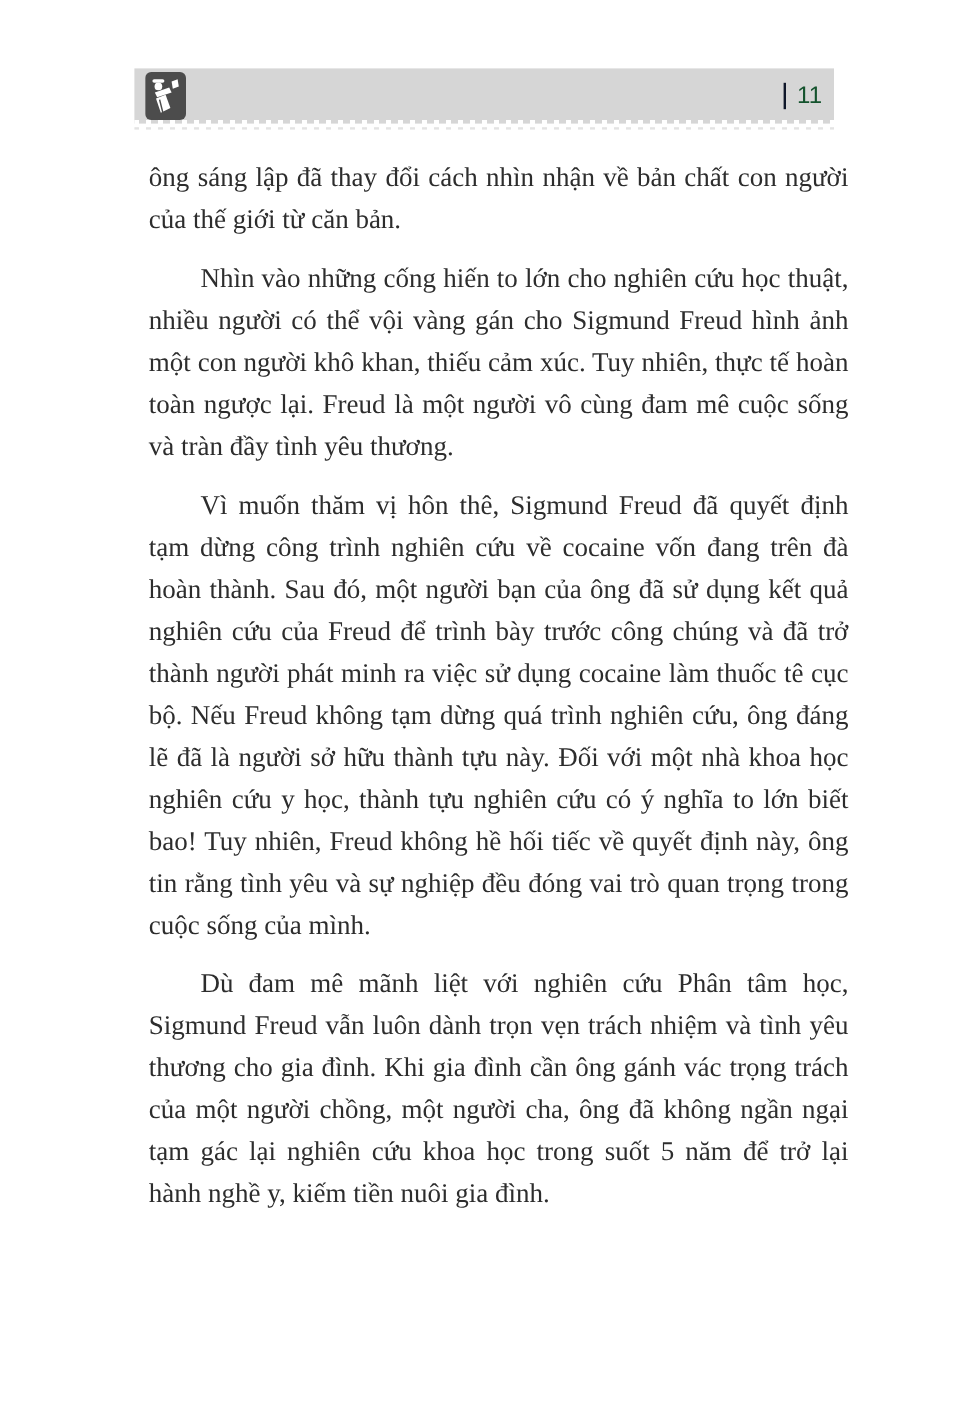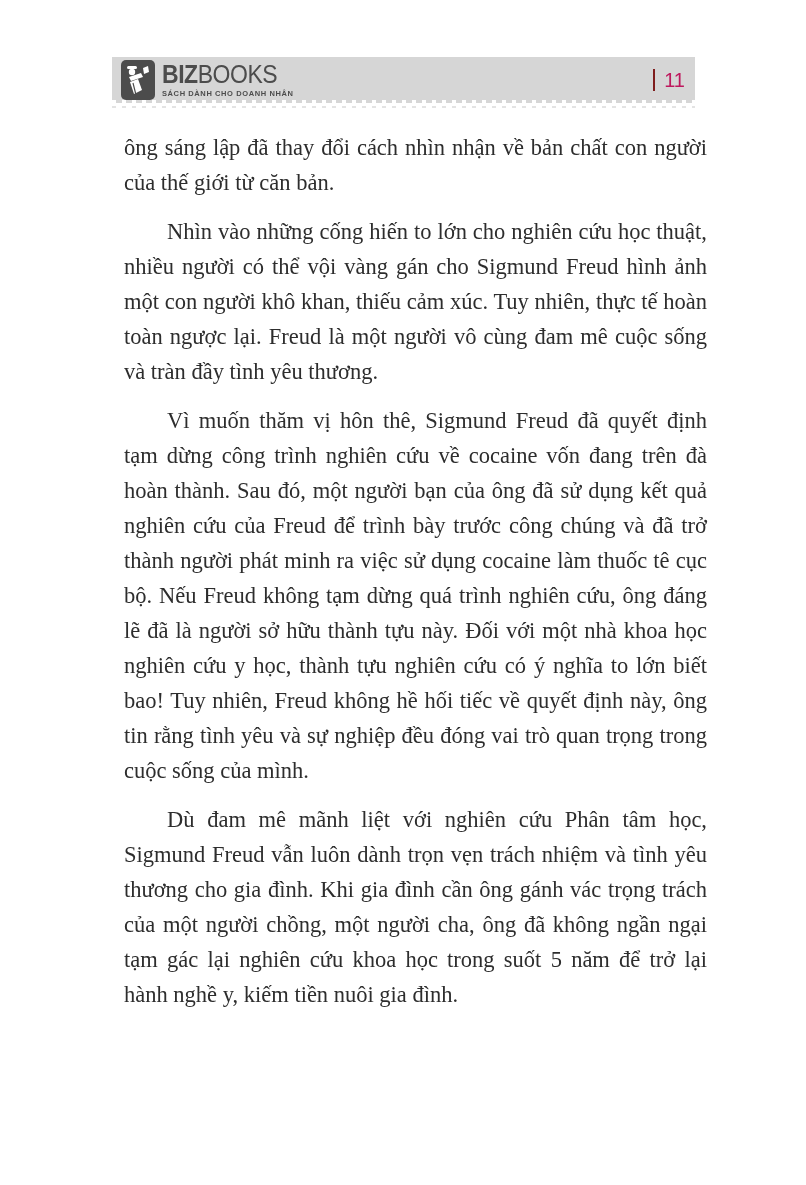--- a/index.html
+++ b/index.html
@@ -82,22 +82,22 @@
     letter-spacing: 0.6px;
     color: #4c4c4c;
     margin-top: 2px;
     white-space: nowrap;
   }
 
   .page-number {
     font-family: "Liberation Sans", sans-serif;
     font-size: 20px;
     font-weight: 400;
-    color: #be185d;
-    border-left: 2px solid #7f1d1d;
+    color: #14532d;
+    border-left: 2px solid #0f172a;
     padding-left: 9px;
     line-height: 22px;
   }
 
   
   .body-text {
     position: absolute;
     left: 124px;
     top: 130px;
     width: 583px;
@@ -122,26 +122,20 @@
           <rect x="0" y="0" width="34" height="40" rx="5" fill="#4c4c4c"></rect>
 
           <rect x="6" y="6" width="10" height="3" rx="1.5" fill="#ffffff"></rect>
           <circle cx="11" cy="12" r="3.2" fill="#ffffff"></circle>
           <path d="M8 17 L20 13 L22 17 L10 21 Z" fill="#ffffff"></path>
           <path d="M9 22 L17 19 L21 30 L13 34 Z" fill="#ffffff"></path>
           <path d="M12 23 L15 35" stroke="#4c4c4c" stroke-width="1.2"></path>
           <path d="M22 8 L27 6 L28 12 L23 14 Z" fill="#ffffff"></path>
         </svg>
       </span>
-      <div class="brand-text">
-        <div class="brand-name">
-          <span class="biz">BIZ</span><span class="books">BOOKS</span>
-        </div>
-        <div class="brand-tagline">SÁCH DÀNH CHO DOANH NHÂN</div>
-      </div>
     </div>
 
     <div class="page-number">11</div>
   </div>
 
   <div class="perforation-shadow"></div>
 
   <div class="body-text">
     <p>ông sáng lập đã thay đổi cách nhìn nhận về bản chất con người của thế giới từ căn bản.</p>
     <p class="indent">Nhìn vào những cống hiến to lớn cho nghiên cứu học thuật, nhiều người có thể vội vàng gán cho Sigmund Freud hình ảnh một con người khô khan, thiếu cảm xúc. Tuy nhiên, thực tế hoàn toàn ngược lại. Freud là một người vô cùng đam mê cuộc sống và tràn đầy tình yêu thương.</p>

